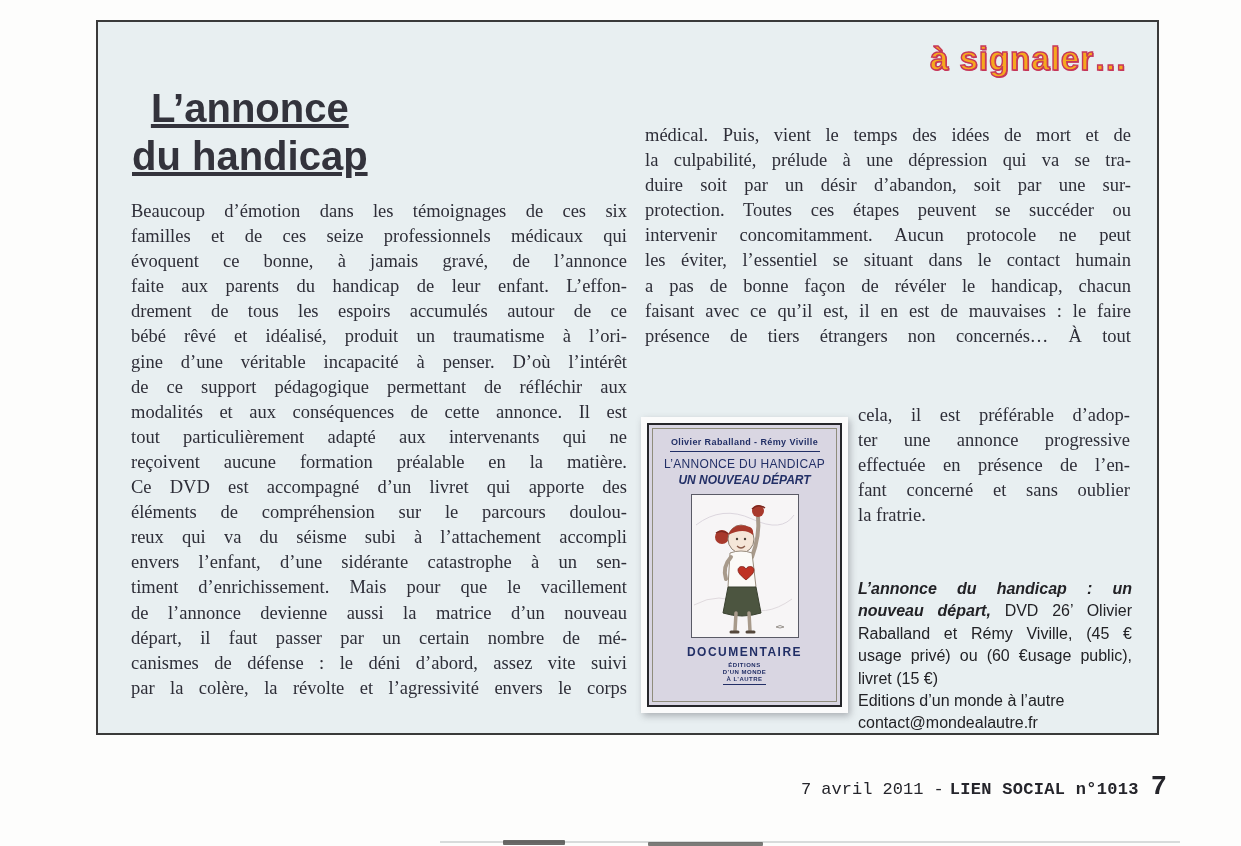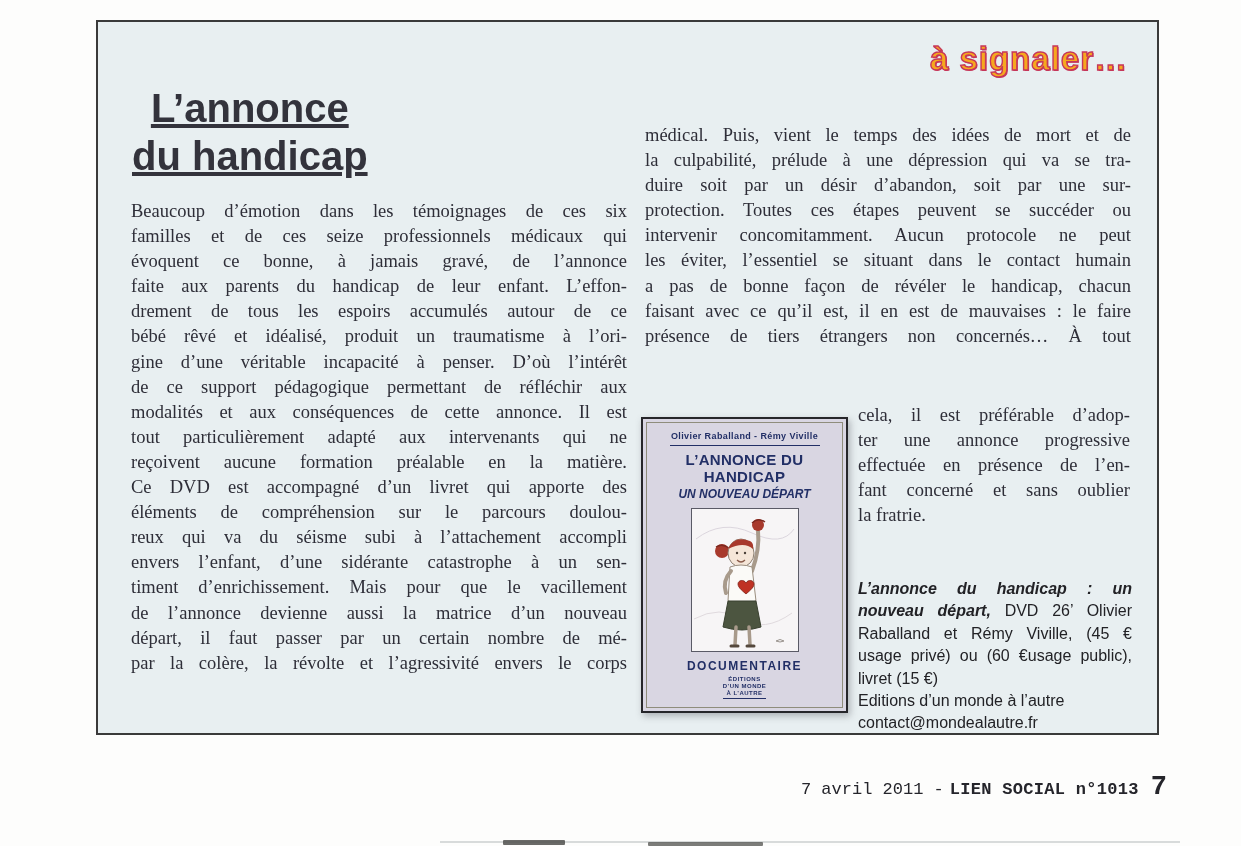--- a/index.html
+++ b/index.html
@@ -35,34 +35,34 @@
   }
   .serifcol .tline{text-align:justify;text-align-last:justify;white-space:nowrap;}
   .col-left{position:absolute;left:131px;top:199px;width:496px;}
   .col-right{position:absolute;left:645px;top:123px;width:486px;}
   .col-wrap{position:absolute;left:858px;top:403px;width:272px;}
   .col-wrap .tline:last-child{text-align-last:left;}
   
   .dvd-photo{
     position:absolute;left:641px;top:417px;width:207px;height:296px;
     background:#fbfbfb;box-shadow:2px 3px 7px rgba(60,60,70,.35);
-    box-sizing:border-box;
+    padding:6px;box-sizing:border-box;
   }
   .dvd-cover{
     width:100%;height:100%;background:#d9d6e2;
     border:2px solid #26262a;box-sizing:border-box;padding:3px;
   }
   .dvd-cover-inner{
     width:100%;height:100%;border:1px solid #8f8d7c;box-sizing:border-box;
     display:flex;flex-direction:column;align-items:center;
     color:#222f66;text-align:center;padding-top:8px;box-sizing:border-box;
   }
   .dvd-authors{font-size:9px;font-weight:bold;letter-spacing:.4px;}
   .dvd-rule{width:150px;height:1px;background:#222f66;margin:4px 0 5px 0;}
-  .dvd-title{font-size:15px;font-weight:bold;letter-spacing:.3px;}
+  .dvd-title{font-size:12px;font-weight:normal;letter-spacing:.3px;}
   .dvd-subtitle{font-size:12px;font-weight:bold;font-style:italic;margin-top:2px;}
   .dvd-art{
     margin-top:7px;width:106px;height:142px;
     border:1px solid #5a5a66;background:#f7f5f6;overflow:hidden;
   }
   .dvd-genre{font-size:12px;font-weight:bold;letter-spacing:1.5px;margin-top:7px;}
   .dvd-pub{margin-top:3px;font-size:6px;font-weight:bold;line-height:7px;letter-spacing:.5px;
            border-bottom:1px solid #222f66;padding-bottom:1px;}
   
   .caption{
@@ -113,20 +113,21 @@
     <div class="tline">modalités et aux conséquences de cette annonce. Il est</div>
     <div class="tline">tout particulièrement adapté aux intervenants qui ne</div>
     <div class="tline">reçoivent aucune formation préalable en la matière.</div>
     <div class="tline">Ce DVD est accompagné d’un livret qui apporte des</div>
     <div class="tline">éléments de compréhension sur le parcours doulou-</div>
     <div class="tline">reux qui va du séisme subi à l’attachement accompli</div>
     <div class="tline">envers l’enfant, d’une sidérante catastrophe à un sen-</div>
     <div class="tline">timent d’enrichissement. Mais pour que le vacillement</div>
     <div class="tline">de l’annonce devienne aussi la matrice d’un nouveau</div>
     <div class="tline">départ, il faut passer par un certain nombre de mé-</div>
+    <div class="tline">canismes de défense : le déni d’abord, assez vite suivi</div>
     <div class="tline">par la colère, la révolte et l’agressivité envers le corps</div>
   </div>
 
 <div class="serifcol col-right">
     <div class="tline">médical. Puis, vient le temps des idées de mort et de</div>
     <div class="tline">la culpabilité, prélude à une dépression qui va se tra-</div>
     <div class="tline">duire soit par un désir d’abandon, soit par une sur-</div>
     <div class="tline">protection. Toutes ces étapes peuvent se succéder ou</div>
     <div class="tline">intervenir concomitamment. Aucun protocole ne peut</div>
     <div class="tline">les éviter, l’essentiel se situant dans le contact humain</div>

